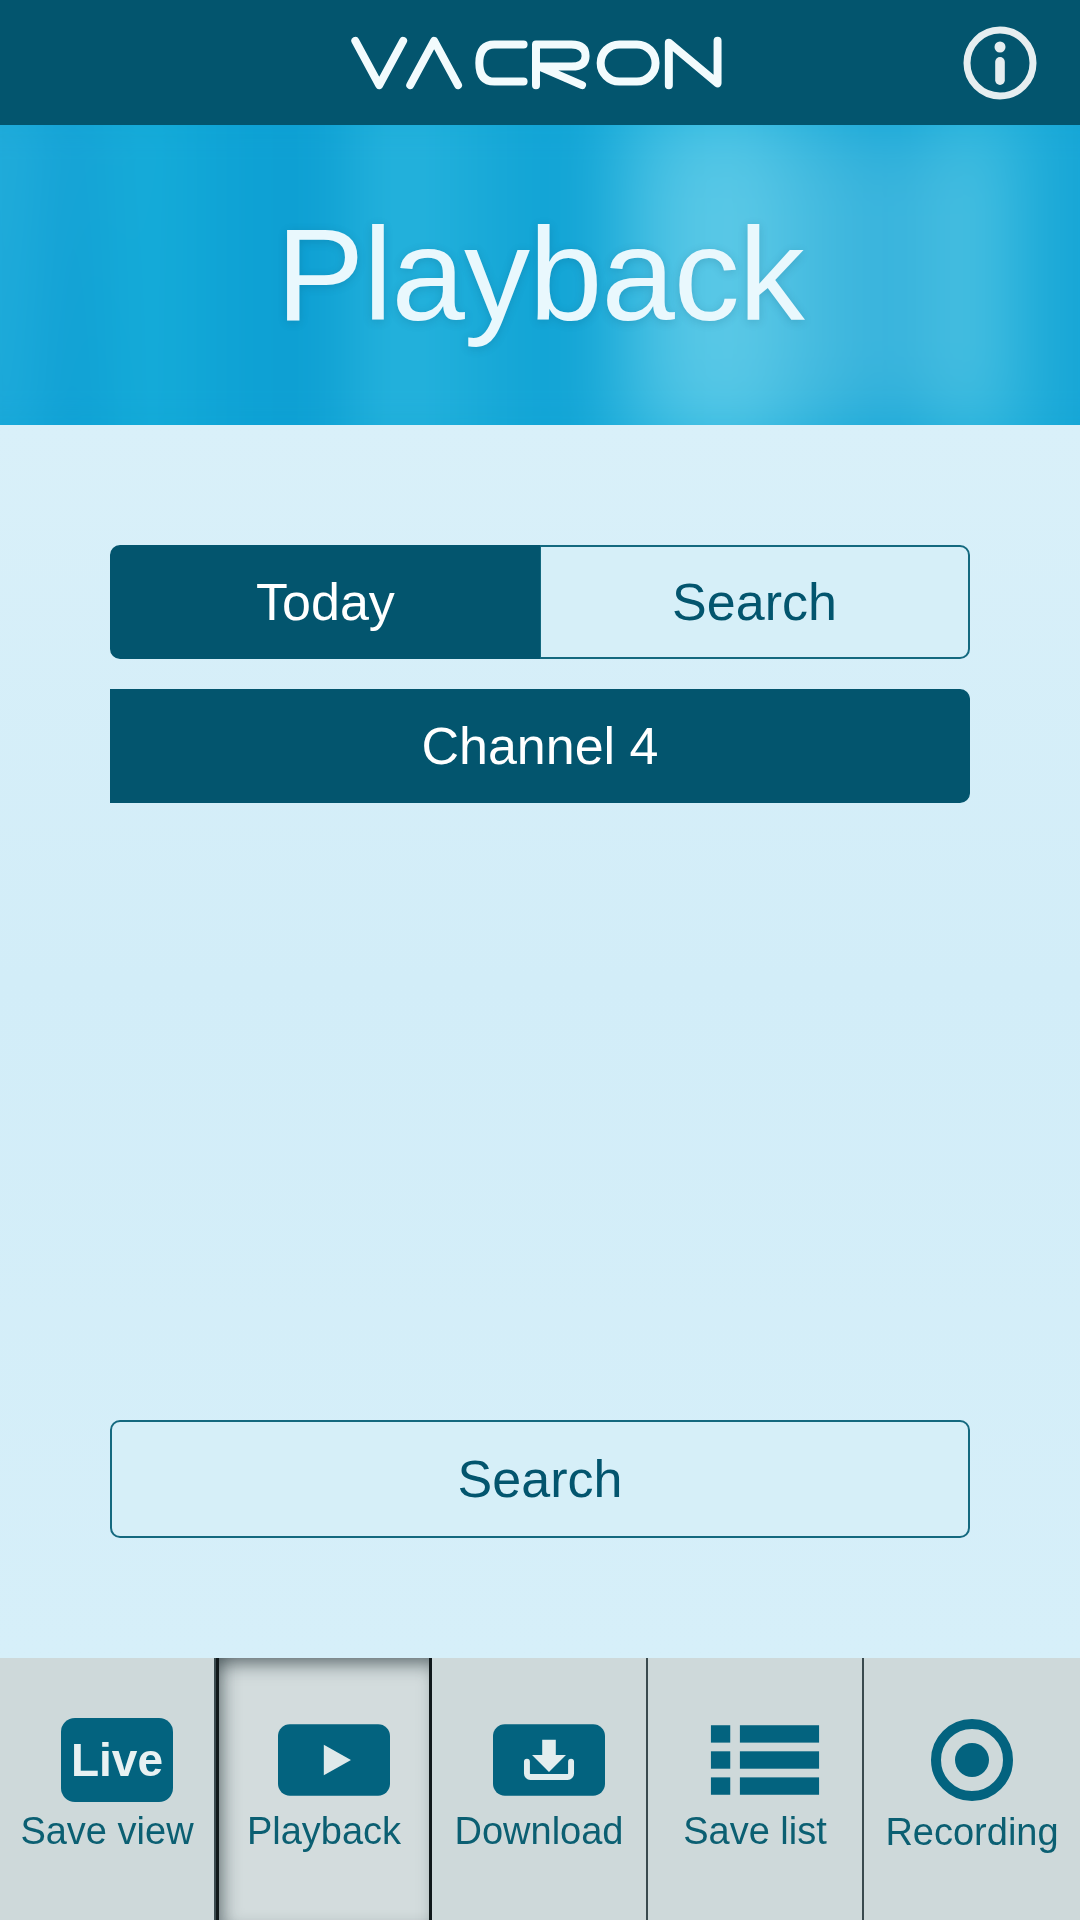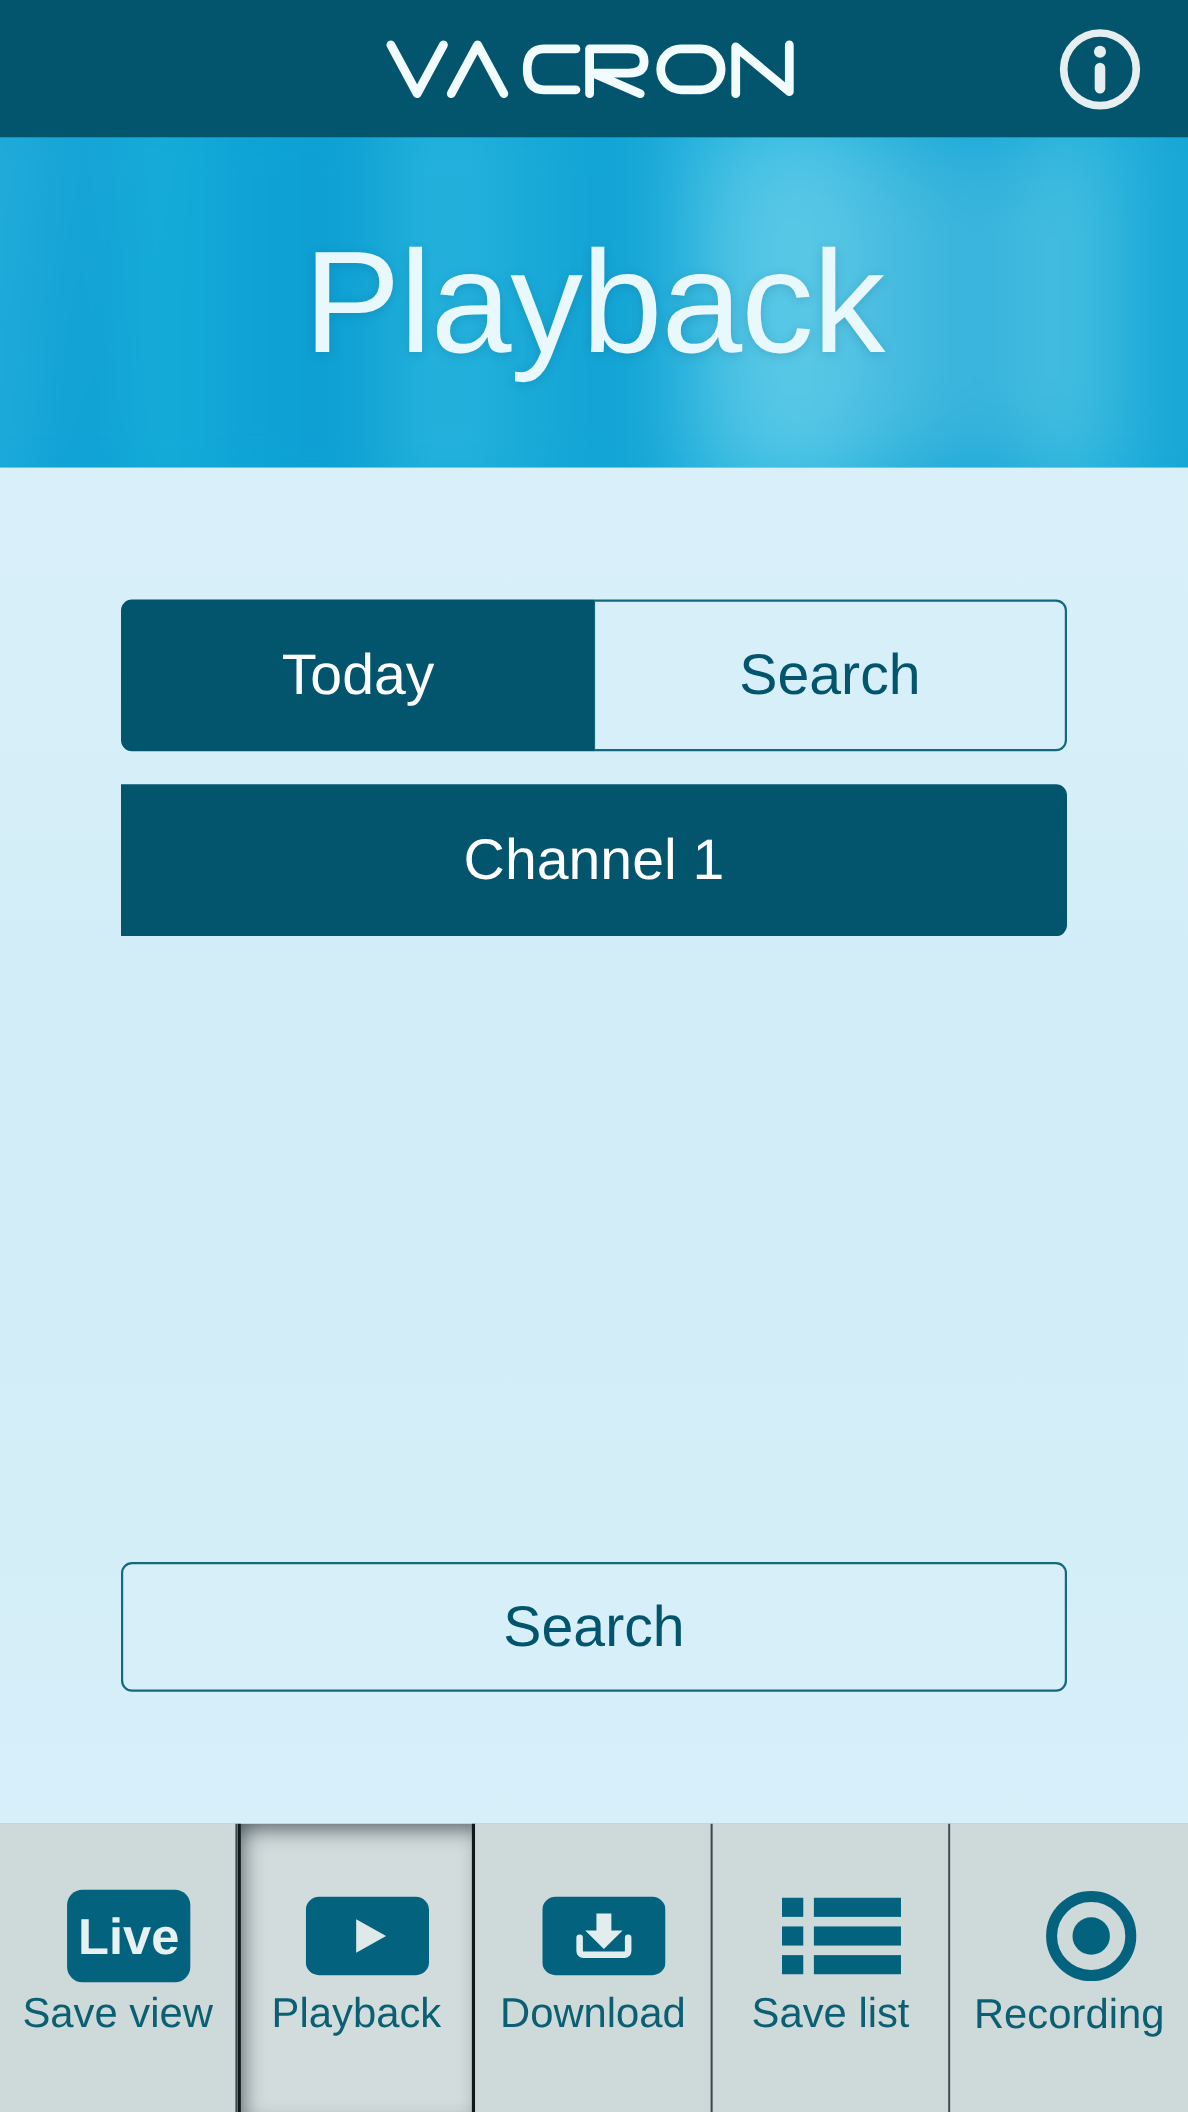--- a/index.html
+++ b/index.html
@@ -76,21 +76,21 @@
     flex:1 1 auto;
     position:relative;
     padding:0 110px;
     display:flex; flex-direction:column;
     background:linear-gradient(180deg,#d9f0f9 0%, #d2edf8 45%, #d6eff9 100%);
   }
 
   .seg {
     display:flex;
     width:100%;
-    height:138px;
+    height:114px;
     border-radius:10px;
   }
   .seg-btn {
     flex:1 1 50%;
     display:flex; align-items:center; justify-content:center;
     font-size:52px;
     line-height:1;
     cursor:pointer;
     background:#d6eff8;
     color:#03556e;
@@ -141,21 +141,21 @@
   .nav-item:last-child { border-right:none;gap:21px; }
   .nav-item.active {
     background:#d3dcdd;
     border-left:3px solid #10181a;
     border-right:3px solid #10181a;
     box-shadow:inset 0 14px 18px -8px rgba(20,35,40,.55),
                inset 14px 0 18px -10px rgba(20,35,40,.45);
   }
   .nav-icon {
     width:132px; height:64px;
-    display:flex; align-items:center; justify-content:flex-end;padding-left:20px;
+    display:flex; align-items:center; justify-content:flex-start;padding-left:20px;
   }
   .nav-icon svg { display:block; }
   .nav-icon .live-chip {
     width:132px; height:84px;
     border-radius:14px;
     background:#03637f;
     color:#e8f1f2;
     display:flex; align-items:center; justify-content:center;
     font-size:46px; font-weight:bold;
     line-height:1;
@@ -207,21 +207,21 @@
     <div class="gap-1"></div>
 
     <div class="seg">
       <div class="seg-btn active">Today</div>
       <div class="seg-btn">Search</div>
     </div>
 
     <div class="gap-2"></div>
 
     <div class="seg">
-      <div class="seg-btn active">Channel 1</div>
+      <div class="seg-btn active">Channel 4</div>
     </div>
 
     <div class="spacer-mid"></div>
 
     <div class="search-btn">Search</div>
 
     <div class="spacer-bot"></div>
   </div>
 
   <div class="navbar">

